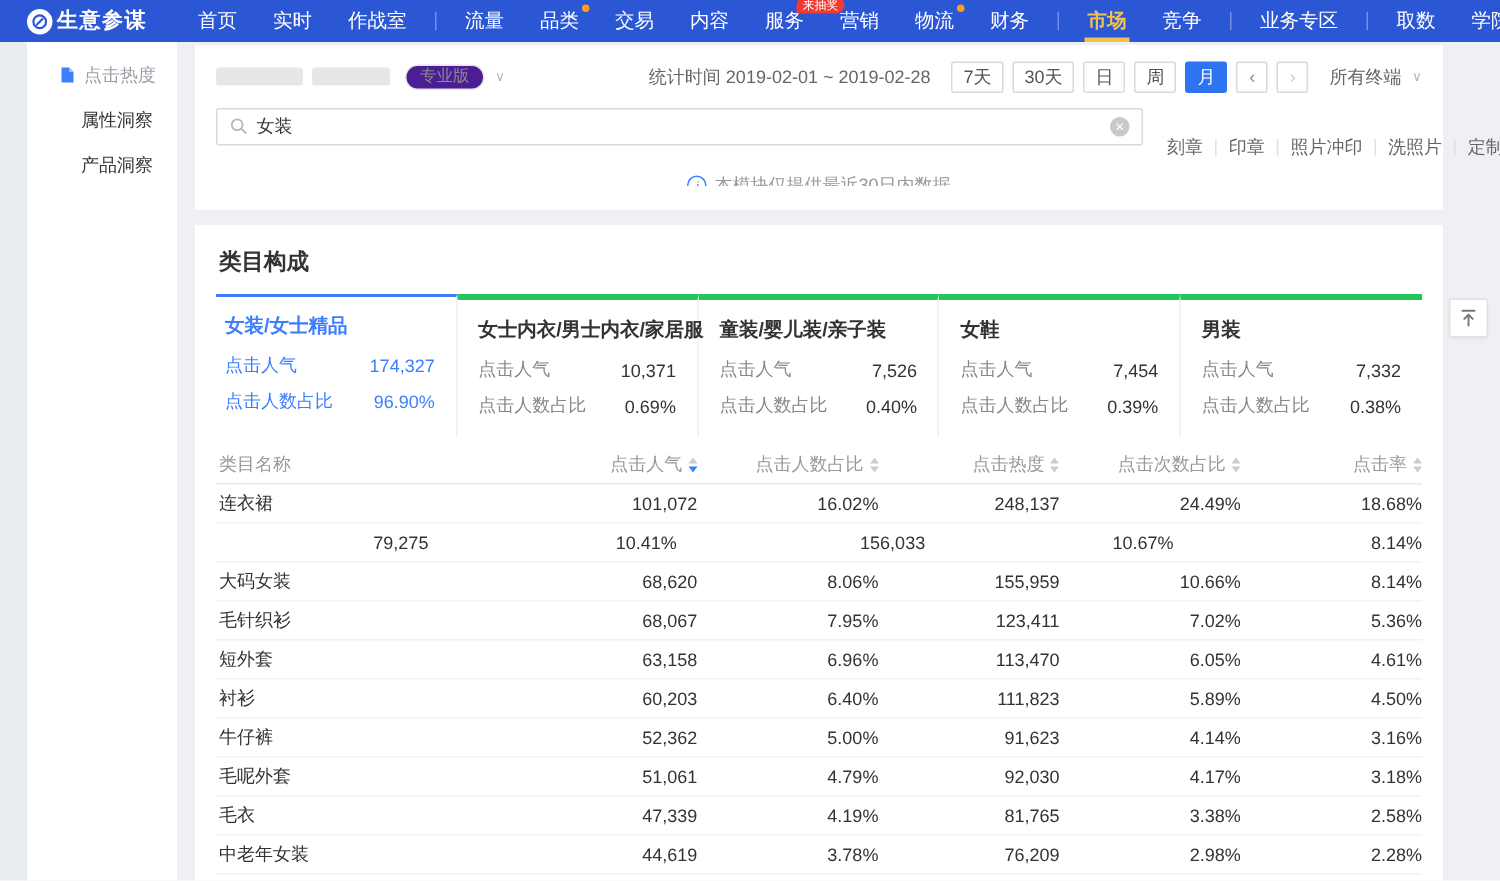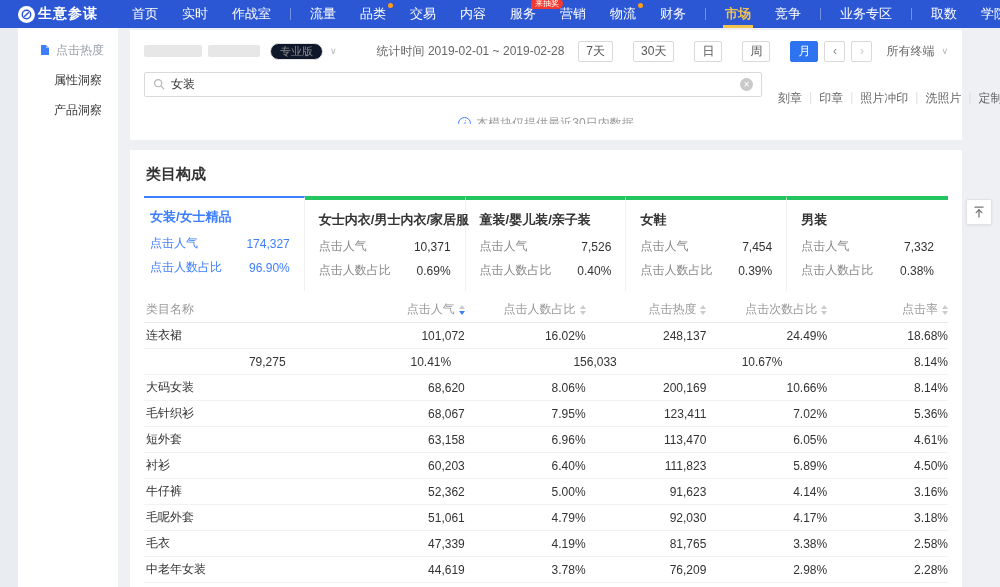--- a/index.html
+++ b/index.html
@@ -27,21 +27,21 @@
   .doc-icon{flex:0 0 auto;display:inline-flex;}
 
   
   .content{position:absolute;left:130px;top:30px;width:832px;}
   .card{background:#fff;}
   .top-card{padding:8px 14px 0;}
   .row1{display:flex;align-items:center;height:26px;}
   .redact{display:inline-block;height:12px;border-radius:2px;background:#e7e7e7;}
   .redact.a{width:58px;margin-right:6px;}
   .redact.b{width:52px;margin-right:10px;}
-  .ver-badge{background:#0f172a;border:1px solid #e4e4e4;color:#8a8a8a;font-size:11px;line-height:15px;padding:0 9px;border-radius:9px;cursor:pointer;}
+  .ver-badge{background:#4c1d95;border:1px solid #e4e4e4;color:#8a8a8a;font-size:11px;line-height:15px;padding:0 9px;border-radius:9px;cursor:pointer;}
   .chev{color:#b5b5b5;font-size:9px;margin-left:7px;cursor:pointer;}
   .row1-right{margin-left:auto;display:flex;align-items:center;gap:6px;}
   .stat-time{color:#666;font-size:12px;margin-right:8px;white-space:nowrap;}
   .btn{height:21px;line-height:19px;padding:0 7px;font-size:12px;background:#fff;border:1px solid #d9d9d9;border-radius:2px;color:#555;cursor:pointer;white-space:nowrap;}
   .btn.active{background:#2e74f0;border-color:#2e74f0;color:#fff;}
   .btn.icon-btn{width:21px;padding:0;text-align:center;color:#888;}
   .btn.disabled{color:#ccc;cursor:default;}
   .terminal{display:flex;align-items:center;color:#666;font-size:12px;margin-left:8px;cursor:pointer;white-space:nowrap;}
   .row2{display:flex;align-items:center;margin-top:7px;height:26px;gap:16px;}
   .search-box{flex:0 0 618px;height:25px;border:1px solid #d9d9d9;border-radius:2px;display:flex;align-items:center;padding:0 8px;background:#fff;}
@@ -190,21 +190,21 @@
 <div class="content" data-name="main-content">
 
   <div class="card top-card" data-name="filter-card">
     <div class="row1">
       <span class="redact a" data-name="shop-name-redacted"></span>
       <span class="redact b" data-name="shop-name-redacted"></span>
       <span class="ver-badge" data-name="version-badge">专业版</span>
       <span class="chev" data-name="chevron-down-icon">∨</span>
       <div class="row1-right">
         <span class="stat-time" data-name="stat-time"><span data-name="stat-time-label">统计时间</span> <span data-name="stat-time-value">2019-02-01 ~ 2019-02-28</span></span>
-        <span data-name="range-buttons" style="display:flex;gap:20px;">
+        <span data-name="range-buttons" style="display:flex;gap:6px;">
             <span class="btn" data-name="range-button">7天</span>
             <span class="btn" data-name="range-button">30天</span>
             <span class="btn" data-name="range-button">日</span>
             <span class="btn" data-name="range-button">周</span>
             <span class="btn active" data-name="range-button">月</span>
           </span>
         <span class="btn icon-btn" data-name="prev-period-button">‹</span>
         <span class="btn icon-btn disabled" data-name="next-period-button">›</span>
         <span class="terminal" data-name="terminal-filter">
             <span data-name="terminal-filter-label">所有终端</span>
@@ -356,21 +356,21 @@
             <div class="td" data-name="value-cell">79,275</div>
             <div class="td" data-name="value-cell">10.41%</div>
             <div class="td" data-name="value-cell">156,033</div>
             <div class="td" data-name="value-cell">10.67%</div>
             <div class="td" data-name="value-cell">8.14%</div>
           </div>
           <div class="tr" data-name="table-row">
             <div class="td name" data-name="category-name-cell">大码女装</div>
             <div class="td" data-name="value-cell">68,620</div>
             <div class="td" data-name="value-cell">8.06%</div>
-            <div class="td" data-name="value-cell">200,169</div>
+            <div class="td" data-name="value-cell">155,959</div>
             <div class="td" data-name="value-cell">10.66%</div>
             <div class="td" data-name="value-cell">8.14%</div>
           </div>
           <div class="tr" data-name="table-row">
             <div class="td name" data-name="category-name-cell">毛针织衫</div>
             <div class="td" data-name="value-cell">68,067</div>
             <div class="td" data-name="value-cell">7.95%</div>
             <div class="td" data-name="value-cell">123,411</div>
             <div class="td" data-name="value-cell">7.02%</div>
             <div class="td" data-name="value-cell">5.36%</div>

